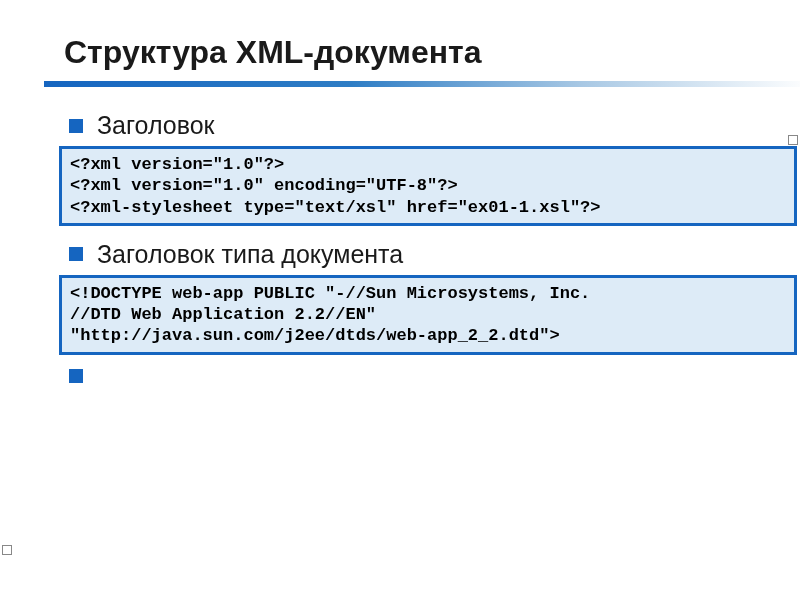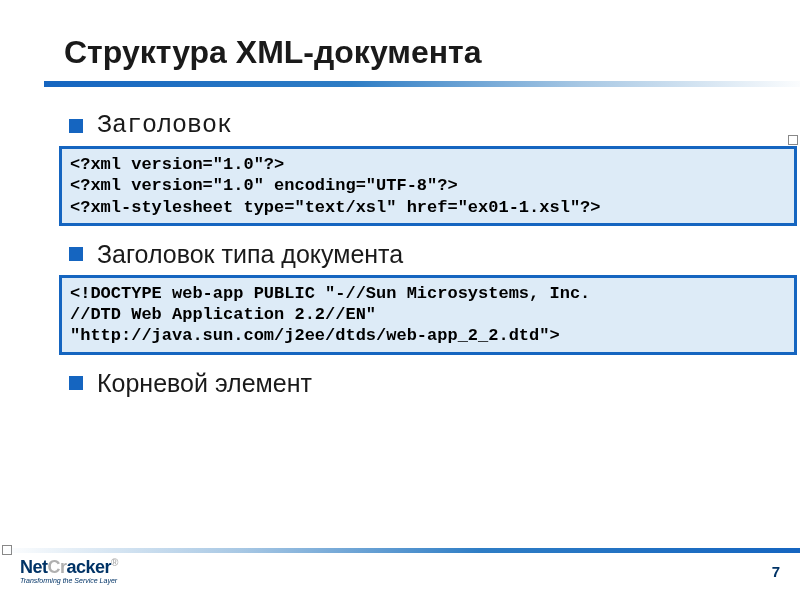--- a/index.html
+++ b/index.html
@@ -32,21 +32,21 @@
     .content {
       padding: 10px 15px 0 15px;
     }
     .bullet-item {
       display: flex;
       align-items: center;
       margin-left: 10px;
       margin-top: 14px;
       margin-bottom: 6px;
     }
-    .bullet-item.first { margin-top: 6px; font-family: Liberation Mono, monospace; }
+    .bullet-item.first { margin-top: 6px; }
     .bullet-square {
       width: 14px;
       height: 14px;
       background: #1565C0;
       margin-right: 14px;
       flex-shrink: 0;
     }
     .bullet-text {
       font-size: 25px;
       color: #1a1a1a;
@@ -142,33 +142,20 @@
     <div class="bullet-item">
       <div class="bullet-square"></div>
       <div class="bullet-text">Заголовок типа документа</div>
     </div>
     <div class="code-box">&lt;!DOCTYPE web-app PUBLIC "-//Sun Microsystems, Inc.
 //DTD Web Application 2.2//EN"
 "http://java.sun.com/j2ee/dtds/web-app_2_2.dtd"&gt;</div>
 
     <div class="bullet-item">
       <div class="bullet-square"></div>
-      <div class="bullet-text">Корневой элемент</div>
     </div>
 
   </div>
 
   <div class="corner-box corner-bl"></div>
 
-  <div class="footer">
-    <div class="footer-line"></div>
-    <div class="footer-content">
-      <div class="logo">
-        <div class="logo-main">
-          <span>Net</span><span class="cr">Cr</span><span>acker</span><span class="logo-reg">®</span>
-        </div>
-        <div class="logo-tag">Transforming the Service Layer</div>
-      </div>
-      <div class="page-num">7</div>
-    </div>
-  </div>
 
 </div>
 
 </body></html>

